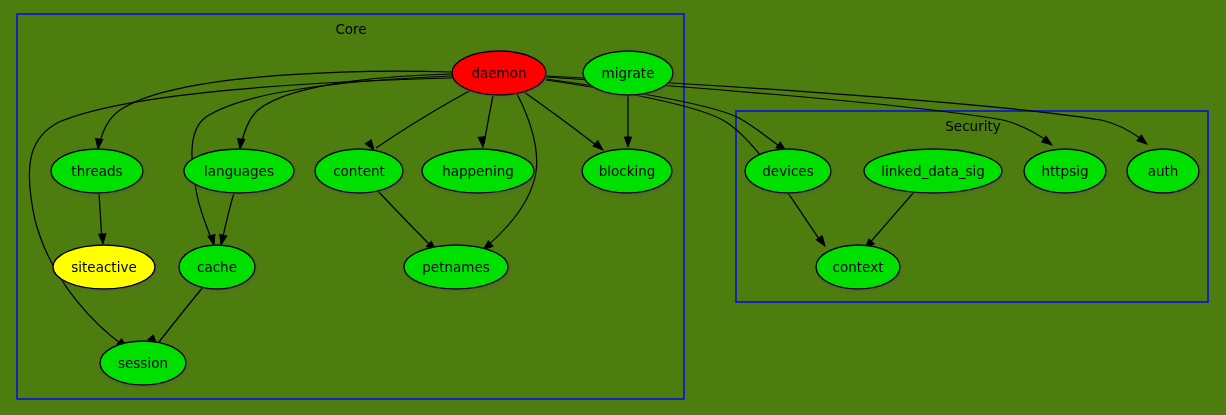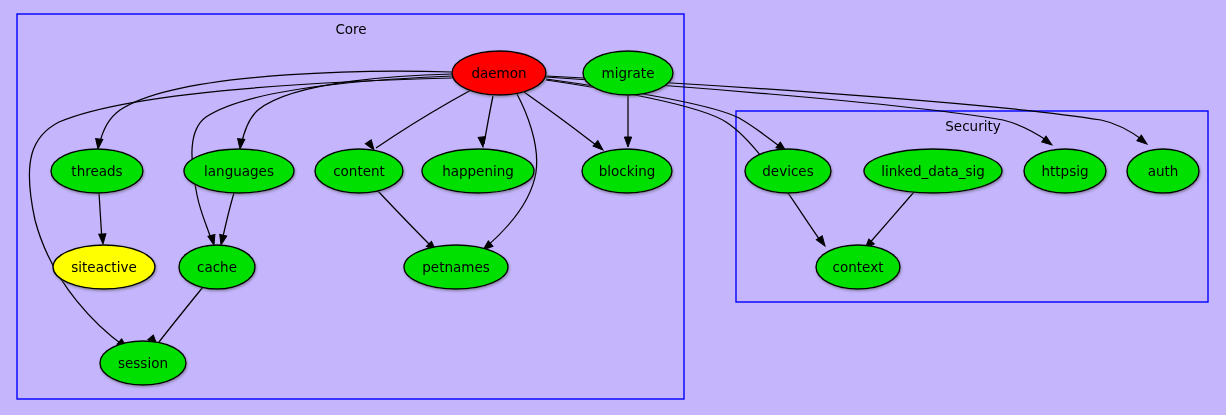--- a/index.html
+++ b/index.html
@@ -1,17 +1,17 @@
 <!DOCTYPE html>
 <html><head>
 <meta charset="utf-8">
 <style>
   html,body{margin:0;padding:0;background:#ffffff;}
   body{font-family:"DejaVu Sans","Liberation Sans",sans-serif;}
-  #stage{position:relative;width:1226px;height:415px;overflow:hidden;background:#c4b5fd;}
+  #stage{position:relative;width:1226px;height:415px;overflow:hidden;background:#4d7c0f;}
   #graph{position:absolute;left:0;top:0;width:1226px;height:415px;}
   .cluster-label{font-size:13.5px;fill:#000000;}
   .node-label{font-size:13.5px;fill:#000000;text-anchor:middle;dominant-baseline:middle;}
   .ellipse{stroke:#000000;stroke-width:1.4px;}
   .edge-path{fill:none;stroke:#000000;stroke-width:1.25px;}
   .edge-head{fill:#000000;stroke:#000000;stroke-width:1px;}
   .cluster-box{fill:none;stroke:#0000ff;stroke-width:1.4px;}
 </style>
 </head>
 <body>

